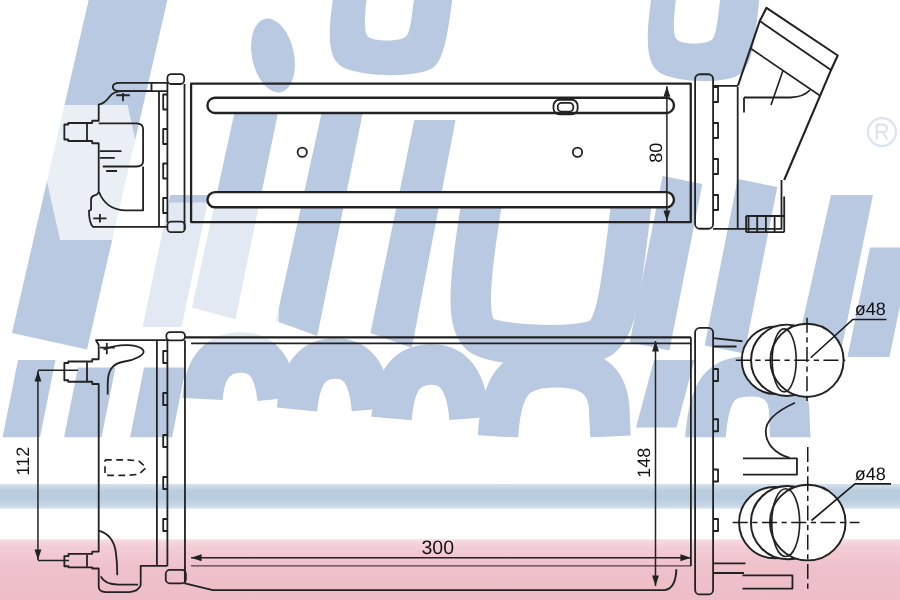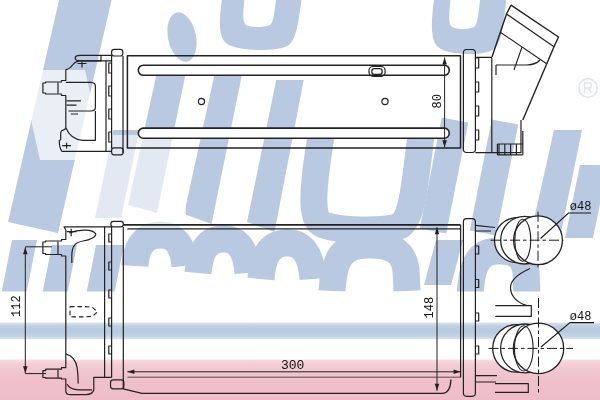--- a/index.html
+++ b/index.html
@@ -1,17 +1,17 @@
 <!DOCTYPE html>
 <html><head>
 <meta charset="utf-8">
 <style>
   html,body{margin:0;padding:0;background:#ffffff;}
   #page{position:relative;width:600px;height:400px;overflow:hidden;background:#ffffff;
-        font-family:Liberation Mono, monospace;}
+        font-family:Liberation Sans, sans-serif;}
   svg{position:absolute;left:0;top:0;}
 </style>
 </head>
 <body>
 <div id="page">
 <svg width="600" height="400" viewBox="0 0 600 400">
   <defs>
     <linearGradient id="blueband" x1="0" y1="0" x2="0" y2="1">
       <stop offset="0" stop-color="#d8e2ee"></stop>
       <stop offset="0.25" stop-color="#bcCede"></stop>

